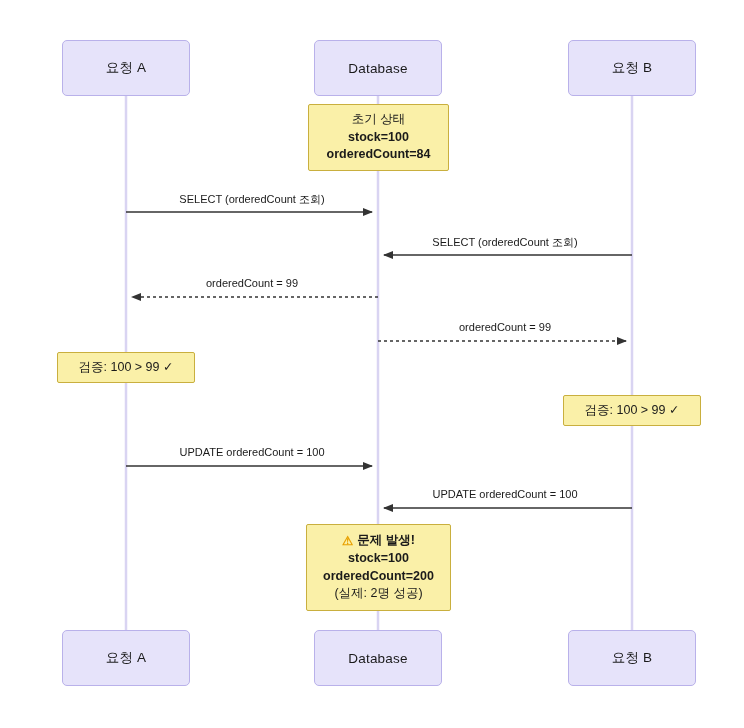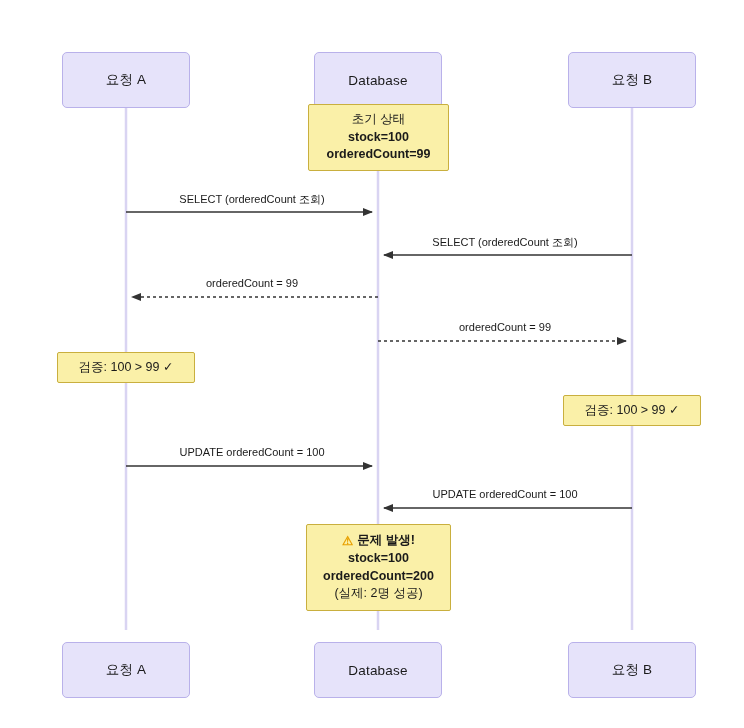--- a/index.html
+++ b/index.html
@@ -30,21 +30,20 @@
     box-sizing: border-box;
     background: #E6E3FA;
     border: 1px solid #B9B1EA;
     border-radius: 5px;
     display: flex;
     align-items: center;
     justify-content: center;
     font-size: 13.5px;
     color: #1a1a1a;
     letter-spacing: 0.2px;
-    margin-top: 12px;
   }
   
   .note {
     position: absolute;
     box-sizing: border-box;
     background: #FAF0A8;
     border: 1px solid #C9AF3E;
     border-radius: 2px;
     display: flex;
     flex-direction: column;
@@ -138,21 +137,21 @@
     <span>Database</span>
   </div>
 
   <div class="participant" style="left:568px; top:630px; width:128px; height:56px;">
     <span>요청 B</span>
   </div>
 
   <div class="note" style="left:308px; top:104px; width:141px; height:67px;">
     <span class="nline">초기 상태</span>
     <span class="nline bold">stock=100</span>
-    <span class="nline bold">orderedCount=99</span>
+    <span class="nline bold">orderedCount=84</span>
   </div>
 
   <div class="note" style="left:57px; top:352px; width:138px; height:31px;">
     <span class="nline">검증: 100 &gt; 99 ✓</span>
   </div>
 
   <div class="note" style="left:563px; top:395px; width:138px; height:31px;">
     <span class="nline">검증: 100 &gt; 99 ✓</span>
   </div>
 

